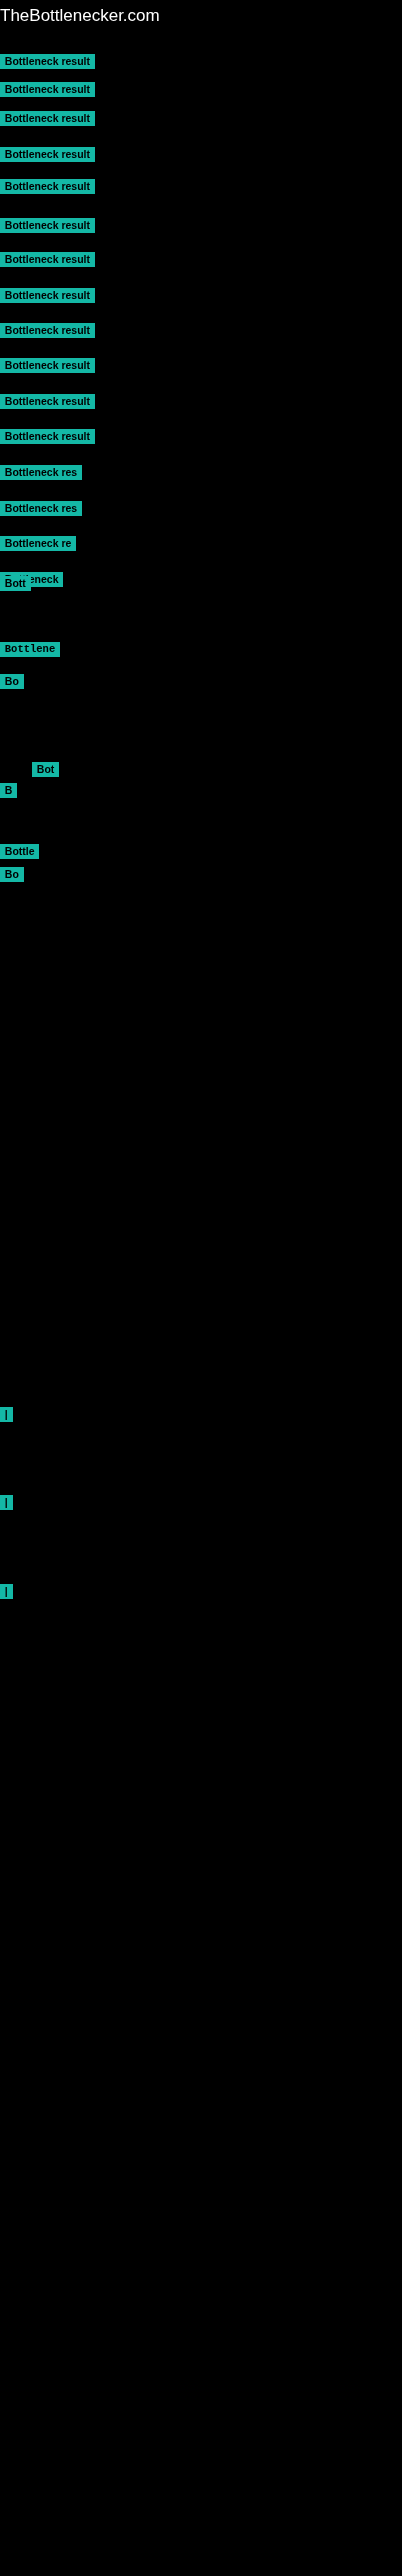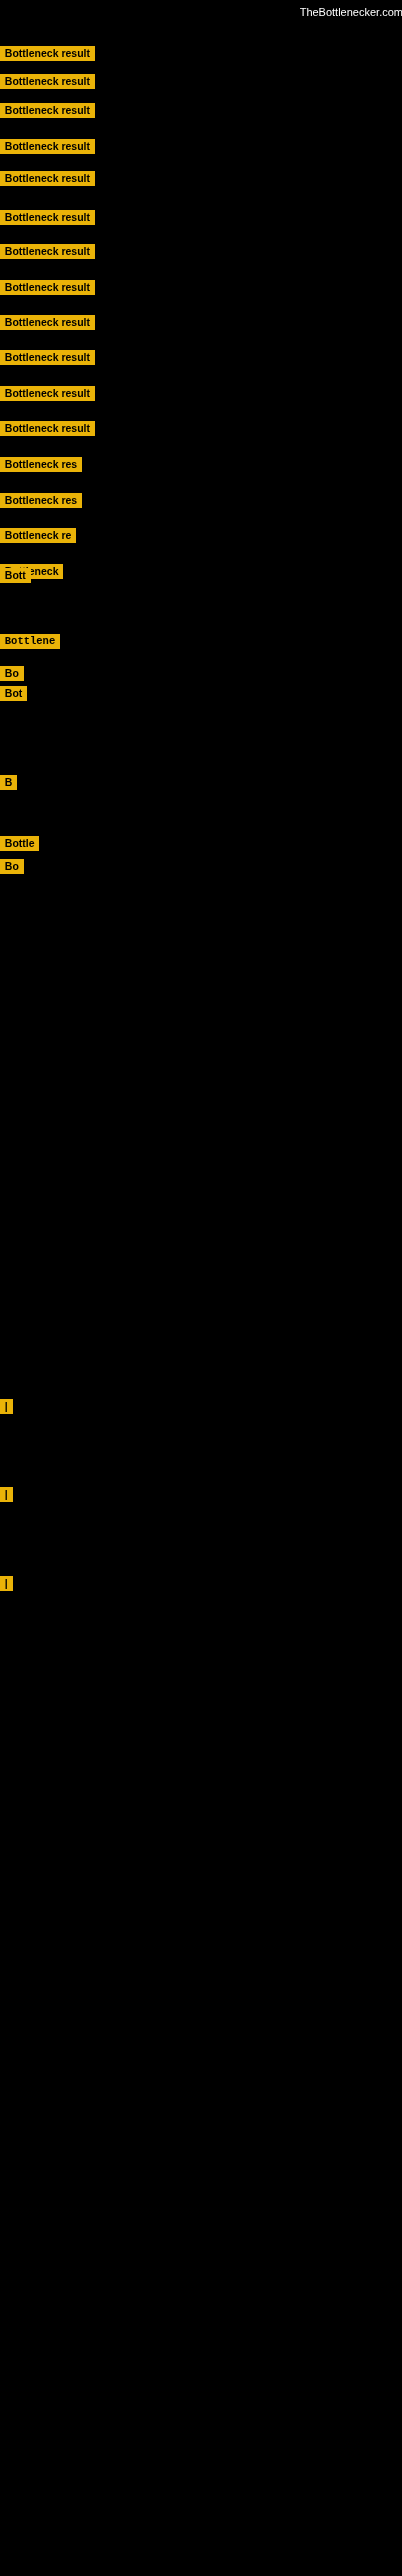--- a/index.html
+++ b/index.html
@@ -8,27 +8,27 @@
       box-sizing: border-box;
     }
     body {
       background-color: #000;
       width: 403px;
       min-height: 2576px;
       font-family: Arial, sans-serif;
       position: relative;
     }
     .site-title {
-      text-align: right;
+      text-align: left;
       color: #fff;
-      font-size: 11px;
+      font-size: 17px;
       padding: 6.4px 0 3.2px 0;
     }
     .bottleneck-label {
-      background-color: #eab308;
+      background-color: #14b8a6;
       color: #000;
       font-size: 10.5px;
       font-weight: bold;
       padding: 1.6px 4.8px;
       display: inline-block;
       white-space: nowrap;
       position: absolute;
       left: 0;
     }
   </style>
@@ -50,21 +50,21 @@
     <div class="bottleneck-label" style="top: 328px; max-width: 108px; overflow: hidden;">Bottleneck result</div>
     <div class="bottleneck-label" style="top: 364px; max-width: 103px; overflow: hidden;">Bottleneck result</div>
     <div class="bottleneck-label" style="top: 399px; max-width: 97px; overflow: hidden;">Bottleneck result</div>
     <div class="bottleneck-label" style="top: 435px; max-width: 90px; overflow: hidden;">Bottleneck res</div>
     <div class="bottleneck-label" style="top: 471px; max-width: 85px; overflow: hidden;">Bottleneck res</div>
     <div class="bottleneck-label" style="top: 506px; max-width: 79px; overflow: hidden;">Bottleneck re</div>
     <div class="bottleneck-label" style="top: 542px; max-width: 71px; overflow: hidden;">Bottleneck</div>
     <div class="bottleneck-label" style="top: 546px; max-width: 47px; overflow: hidden;">Bott</div>
     <div class="bottleneck-label" style="top: 612px; max-width: 60px; overflow: hidden; font-family: Liberation Mono, monospace;">Bottlene</div>
     <div class="bottleneck-label" style="top: 644px; max-width: 34px; overflow: hidden;">Bo</div>
-    <div class="bottleneck-label" style="top: 664px; max-width: 39px; overflow: hidden;">Bot</div>
+    <div class="bottleneck-label" style="top: 732px; max-width: 39px; overflow: hidden; margin-left: 32px;">Bot</div>
     <div class="bottleneck-label" style="top: 753px; max-width: 27px; overflow: hidden;">B</div>
     <div class="bottleneck-label" style="top: 814px; max-width: 52px; overflow: hidden;">Bottle</div>
     <div class="bottleneck-label" style="top: 837px; max-width: 34px; overflow: hidden;">Bo</div>
     <div class="bottleneck-label" style="top: 1377px; max-width: 21px; overflow: hidden;">|</div>
     <div class="bottleneck-label" style="top: 1465px; max-width: 21px; overflow: hidden;">|</div>
     <div class="bottleneck-label" style="top: 1554px; max-width: 21px; overflow: hidden;">|</div>
   </div>
 
 
 </body></html>

